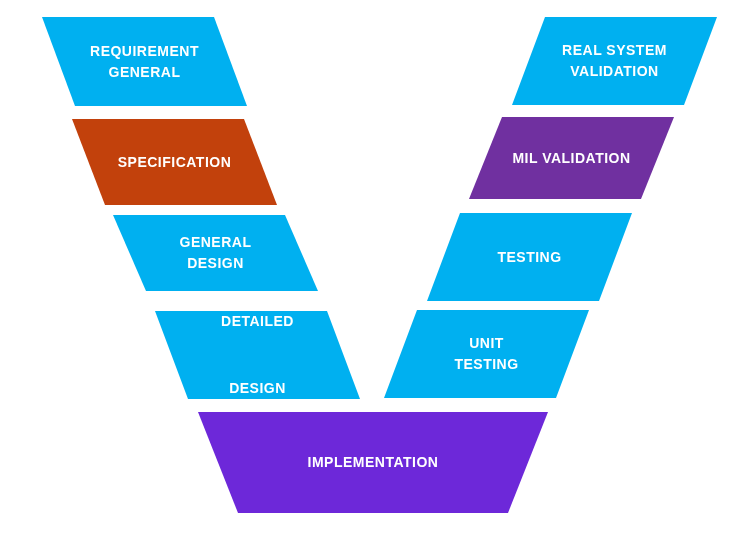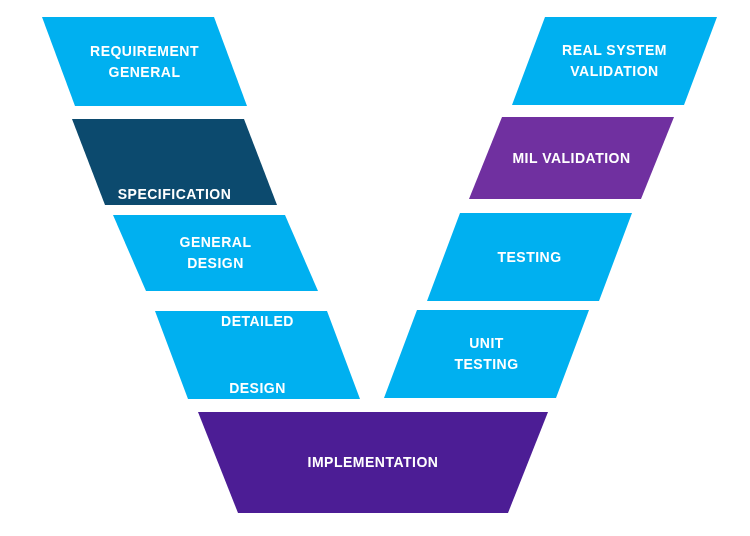--- a/index.html
+++ b/index.html
@@ -46,21 +46,21 @@
 </head>
 <body>
 
 <div class="canvas">
 
   <div id="blk-l1" class="block arm-left" style="background: rgb(0, 176, 240);">
     <span>REQUIREMENT</span>
     <span>GENERAL</span>
   </div>
 
-  <div id="blk-l2" class="block arm-left" style="background: #0c4a6e; justify-content: flex-end;">
+  <div id="blk-l2" class="block arm-left" style="background: #c2410c;">
     <span>SPECIFICATION</span>
   </div>
 
   <div id="blk-l3" class="block arm-left" style="background: rgb(0, 176, 240);">
     <span>GENERAL</span>
     <span>DESIGN</span>
   </div>
 
   <div id="blk-l4" class="block arm-left" style="background: rgb(0, 176, 240); justify-content: space-between;">
     <span>DETAILED</span>
@@ -78,17 +78,17 @@
 
   <div id="blk-r3" class="block arm-right" style="background: rgb(0, 176, 240);">
     <span>TESTING</span>
   </div>
 
   <div id="blk-r4" class="block arm-right" style="background: rgb(0, 176, 240);">
     <span>UNIT</span>
     <span>TESTING</span>
   </div>
 
-  <div id="blk-base" class="block base" style="background: #4c1d95;">
+  <div id="blk-base" class="block base" style="background: #6d28d9;">
     <span>IMPLEMENTATION</span>
   </div>
 
 </div>
 
 </body></html>

